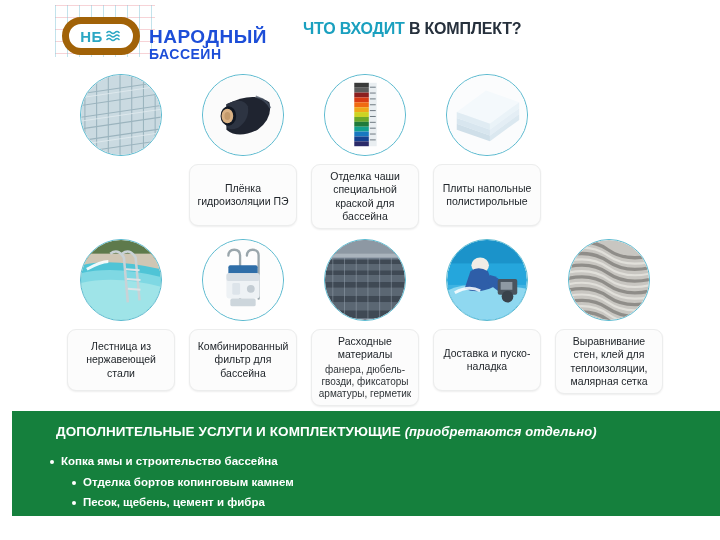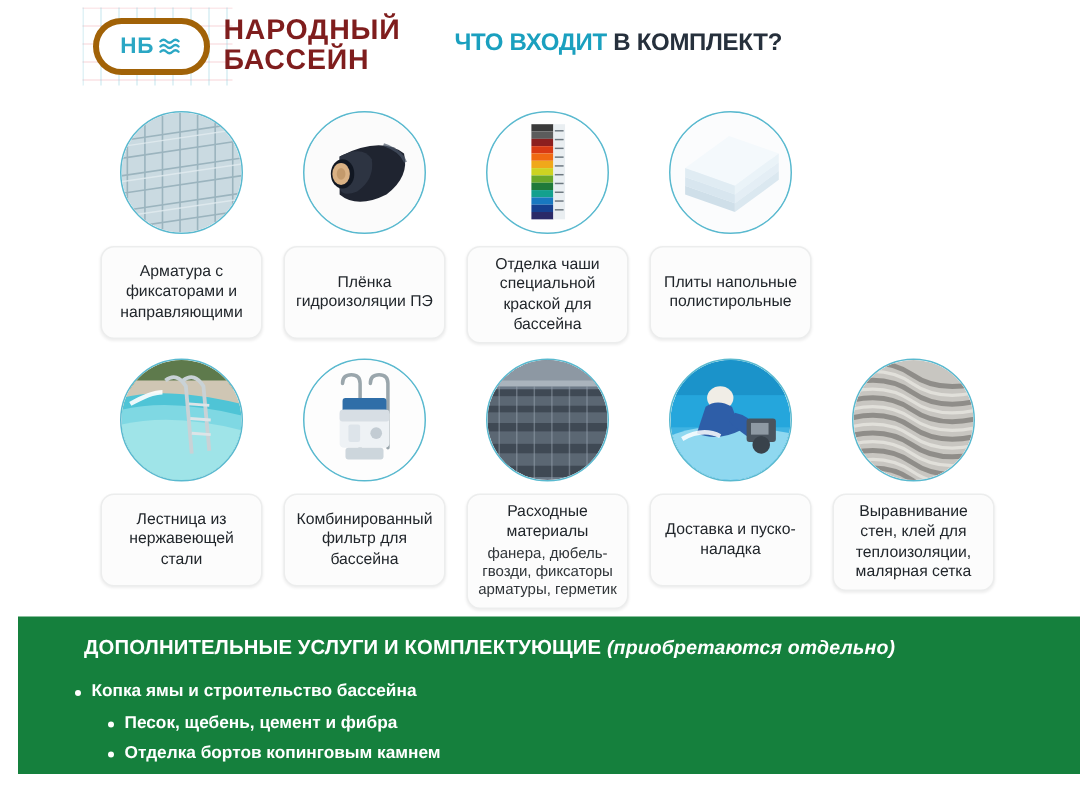--- a/index.html
+++ b/index.html
@@ -25,41 +25,42 @@
     position:absolute;left:55px;top:5px;width:100px;height:52px;
     background-image:
       linear-gradient(to right, rgba(125,195,215,.55) 1px, transparent 1px),
       linear-gradient(to bottom, rgba(235,140,150,.45) 1px, transparent 1px);
     background-size:12px 12px;
     opacity:.85;
     pointer-events:none;
   }
   .logo-mark{
     position:relative;
-    width:78px;height:38px;border:4px solid #a16207;border-radius:19px;
+    width:78px;height:38px;border:7px solid #a16207;border-radius:19px;
     display:flex;align-items:center;justify-content:center;gap:3px;
     background:#fff;
     box-sizing:border-box;
   }
   .logo-mark .nb{
     font-weight:bold;font-size:15px;color:#2ba7c4;letter-spacing:.5px;
     line-height:1;
   }
   .logo-mark .wave{
     display:inline-block;width:16px;height:14px;position:relative;
   }
   .logo-mark .wave svg{display:block;}
   .logo-text{
     line-height:1.0;
     font-weight:bold;
-    color:#7f1d1d;
+    color:#1d4ed8;
     letter-spacing:.5px;
+    margin-top:16px;
   }
   .logo-text .l1{font-size:19px;display:block;}
-  .logo-text .l2{font-size:19px;display:block;margin-top:1px;}
+  .logo-text .l2{font-size:14px;display:block;margin-top:1px;}
 
   .headline{
     position:absolute;left:303px;top:20px;
     font-size:16px;font-weight:bold;letter-spacing:-0.2px;white-space:nowrap;
   }
   .headline .teal{color:#1aa0bf;}
   .headline .navy{color:#26303c;}
 
   
   .row{position:absolute;left:60px;width:610px;display:flex;}
@@ -171,23 +172,20 @@
             <path d="M-5 20 L90 6 M-5 32 L90 18 M-5 44 L90 30 M-5 56 L90 42 M-5 68 L90 54 M-5 80 L90 66"></path>
             <path d="M4 -5 L4 90 M16 -5 L16 90 M28 -5 L28 90 M40 -5 L40 90 M52 -5 L52 90 M64 -5 L64 90 M76 -5 L76 90"></path>
           </g>
           <g stroke="#eef4f6" stroke-width="1" fill="none" opacity=".8">
             <path d="M-5 24 L90 10 M-5 48 L90 34 M-5 72 L90 58"></path>
           </g>
           <rect width="82" height="82" fill="#bcd2da" opacity=".22"></rect>
         </svg>
       </div>
         </div>
-      <div class="card">
-        <div class="t">Арматура с фиксаторами и направляющими</div>
-      </div>
     </div>
 
     <div class="cell">
       <div class="thumb">
           <div class="inner">
         <svg class="art" viewBox="0 0 82 82">
           <rect width="82" height="82" fill="#fbfbfb"></rect>
           <path d="M24 30 Q52 16 68 28 Q72 44 56 56 Q36 66 24 56 Z" fill="#1f2430"></path>
           <path d="M24 30 Q40 22 46 32 Q48 46 36 54 Q26 58 24 52 Z" fill="#2d3442"></path>
           <ellipse cx="26" cy="42" rx="8" ry="10" fill="#111722"></ellipse>
@@ -416,25 +414,25 @@
     <div class="cols">
       <div class="col left">
         <div class="bullet">
           <span class="dot"></span>
           <span>Копка ямы и строительство бассейна</span>
         </div>
       </div>
       <div class="col right">
         <div class="bullet">
           <span class="dot"></span>
-          <span>Песок, щебень, цемент и фибра</span>
+          <span>Отделка бортов копинговым камнем</span>
         </div>
         <div class="bullet">
           <span class="dot"></span>
-          <span>Отделка бортов копинговым камнем</span>
+          <span>Песок, щебень, цемент и фибра</span>
         </div>
         <div class="bullet">
           <span class="dot"></span>
           <span>Противоток и водопад</span>
         </div>
       </div>
     </div>
 
   </div>
 

